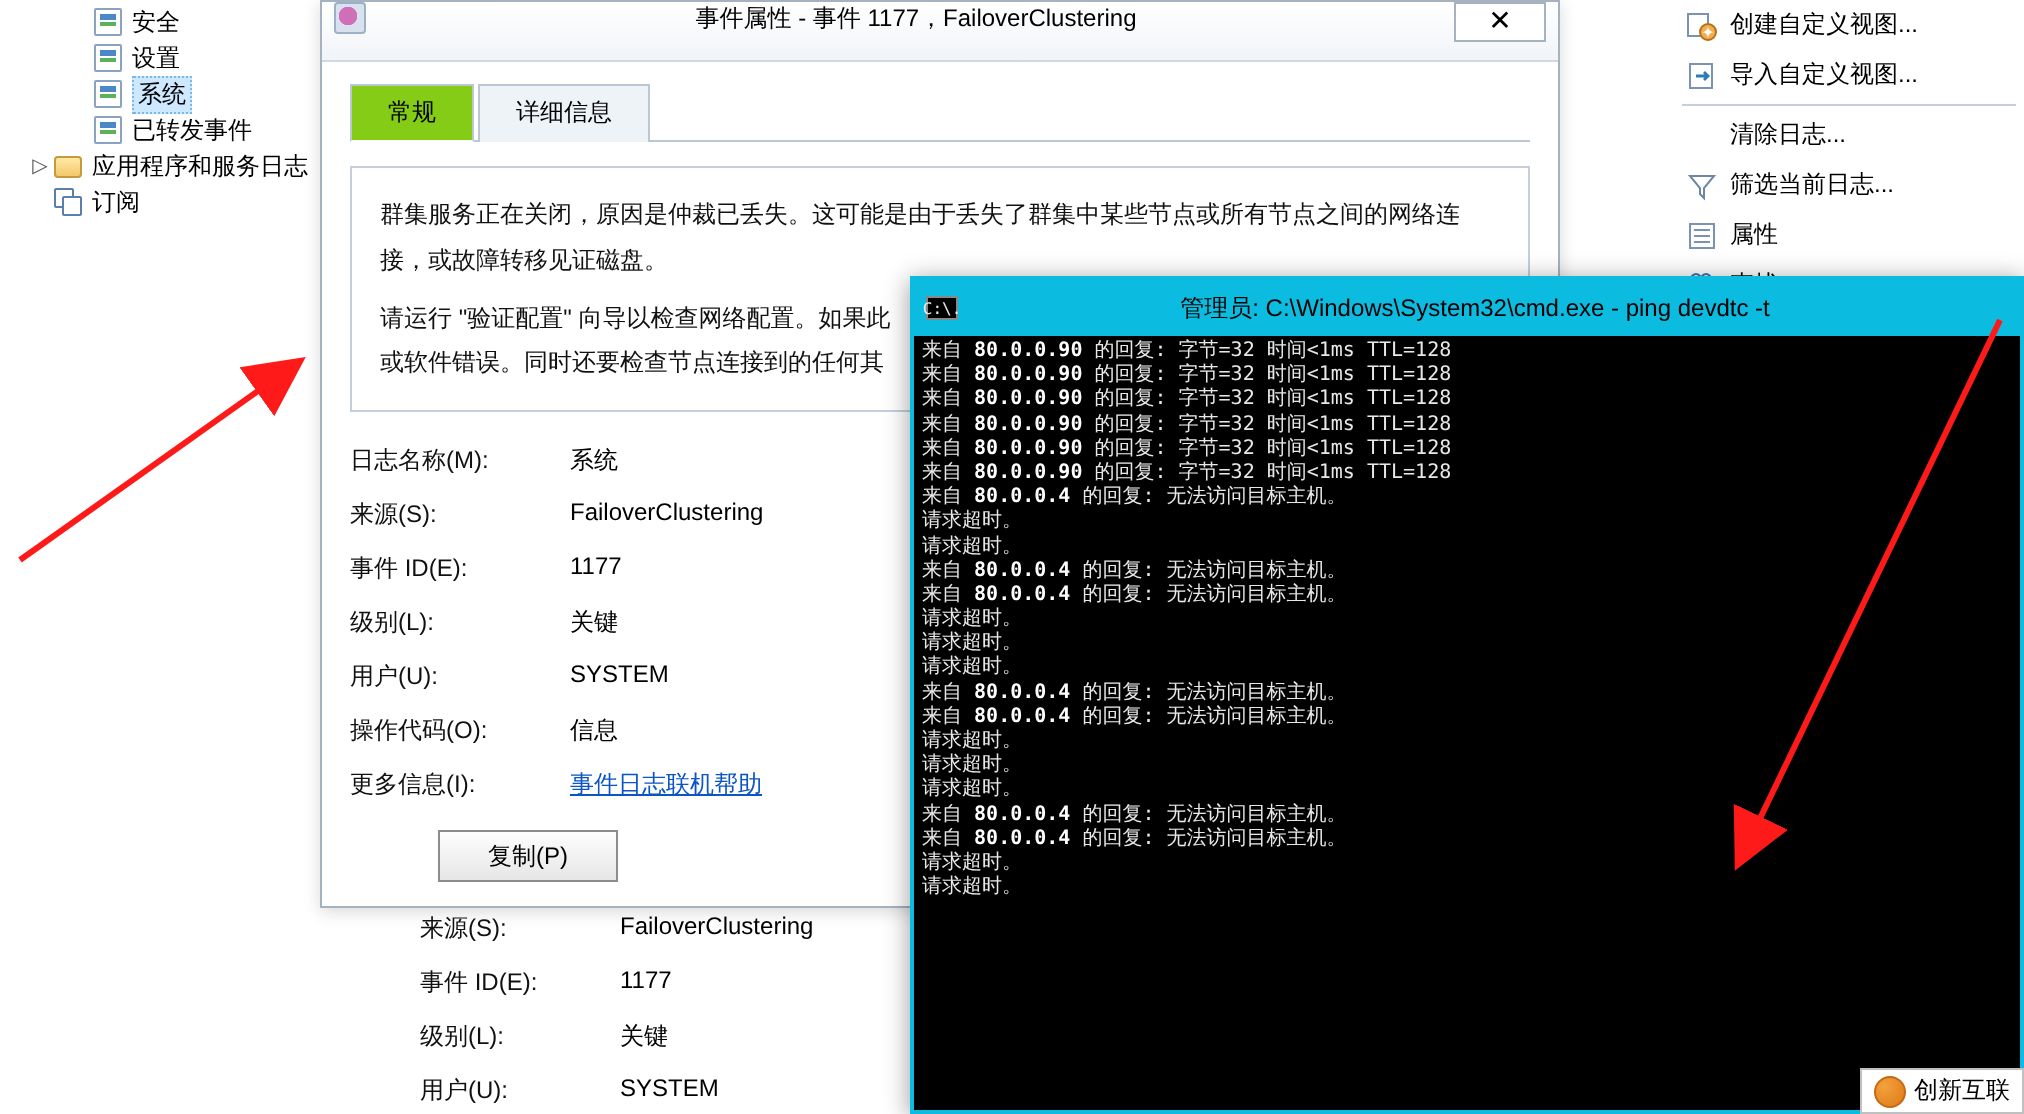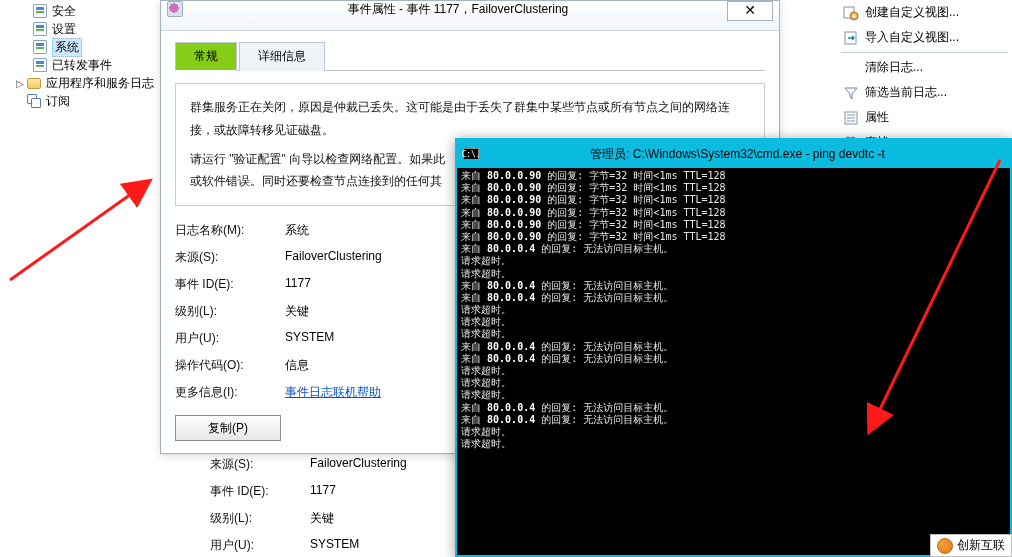--- a/index.html
+++ b/index.html
@@ -23,21 +23,21 @@
     background: #fff;
     padding-top: 2px;
   }
   .tree-item {
     display: flex;
     align-items: center;
     height: 18px;
     padding-left: 4px;
     white-space: nowrap;
   }
-  .tree-item.indent1 { padding-left: 20px; }
+  .tree-item.indent1 { padding-left: 34px; }
   .tree-item.indent0b { padding-left: 14px; }
   .tree-item .twisty {
     width: 12px; text-align: center; color: #555;
     font-size: 10px;
   }
   .tree-item .twisty.empty { visibility: hidden; }
   .tree-item .ticon {
     width: 16px; height: 14px; display:inline-flex; align-items:center; justify-content:center;
     margin-right: 4px;
   }
@@ -151,24 +151,24 @@
     padding: 12px 14px;
     line-height: 1.9;
     color: #111;
   }
   .proprow { display:flex; margin-top: 10px; }
   .proprow .k { width: 110px; color:#111; }
   .proprow .v { }
   .proprow a { color: #0b55c4; }
   .copybtn {
     margin-top: 14px;
-    width: 106px; height: 26px;
+    width: 90px; height: 26px;
     border: 1px solid #8c8c8c;
     background: linear-gradient(#fefefe,#e6e6e6);
-    display:flex; align-items:center; justify-content:center;
+    display:flex; align-items:center; justify-content:center;margin-left:44px;
   }
   .evtdlg-shadowbox {
     position: absolute;
     left: 176px; top: 440px;
     width: 450px;
     padding-top: 6px;
   }
   .evtdlg-shadowbox .proprow .k { width: 110px; padding-left:34px; }
   .evtdlg-shadowbox .proprow .v { padding-left: 24px; }
 

